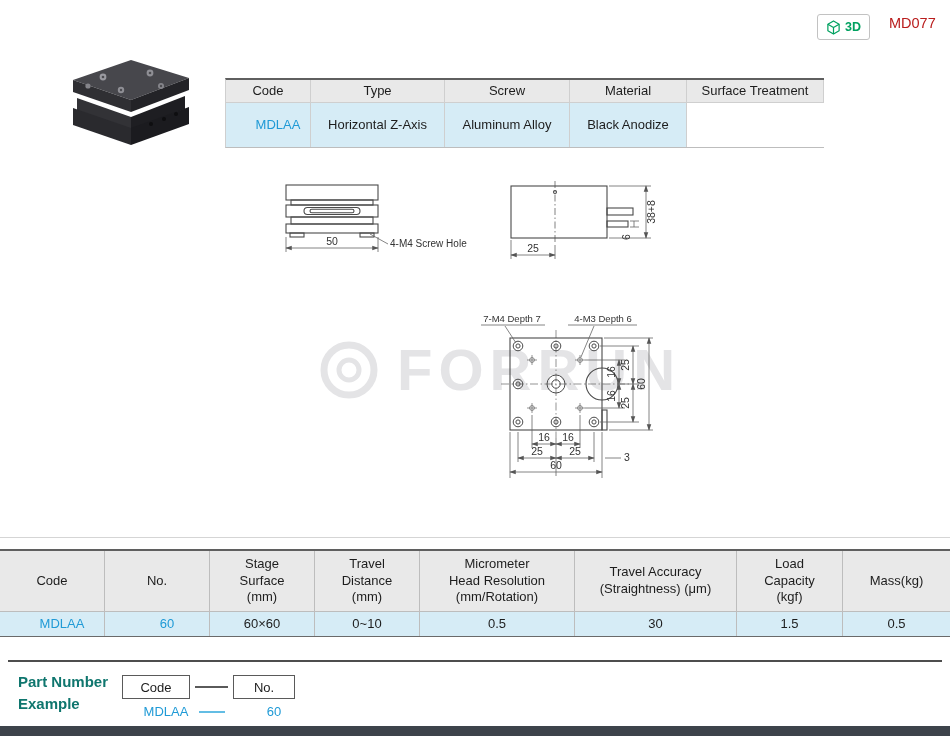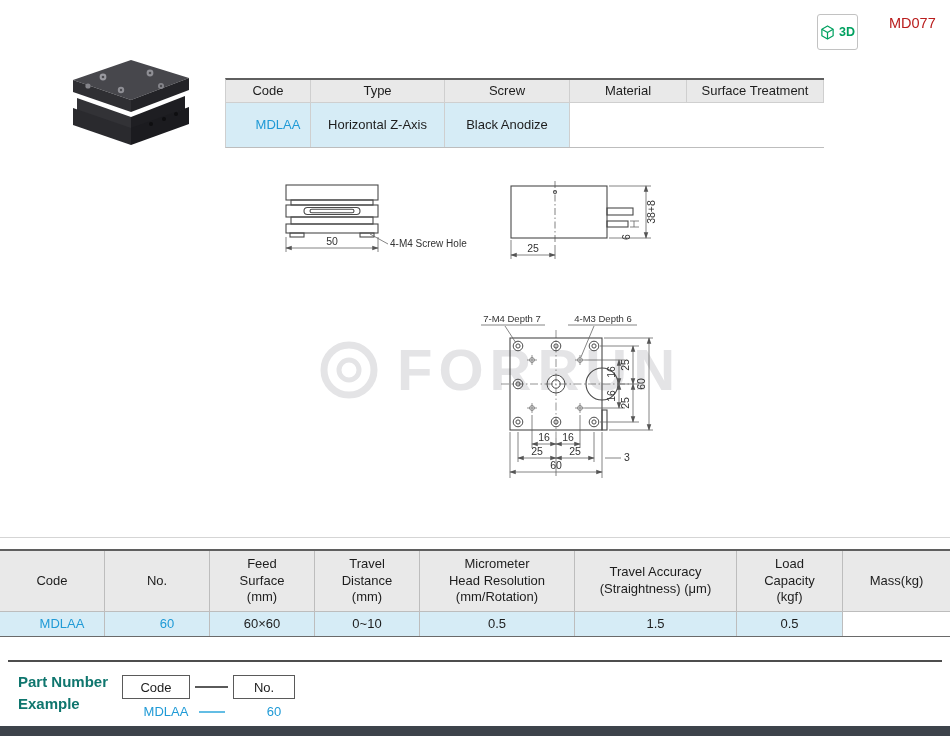--- a/index.html
+++ b/index.html
@@ -2,22 +2,22 @@
 <html><head>
 <meta charset="utf-8">
 <style>
   * { margin:0; padding:0; box-sizing:border-box; }
   html,body { width:950px; height:736px; }
   body { position:relative; background:#fff; font-family:"Liberation Sans",sans-serif; color:#1d1d1d; overflow:hidden; }
   .abs { position:absolute; }
   .blue { color:#1f9ad6;padding-left:20px; }
 
   
-  .badge { left:817px; top:14px; height:36px; display:flex; align-items:center; gap:4px;
-           border:1px solid #c2c2c2; border-radius:3px; padding:0 2px; background:#fff; z-index:3; }
+  .badge { left:817px; top:14px; height:26px; display:flex; align-items:center; gap:4px;
+           border:1px solid #c2c2c2; border-radius:3px; padding:0 8px; background:#fff; z-index:3; }
   .badge-label { color:#00a160; font-size:12.5px; font-weight:bold; }
   .page-code { left:889px; top:15px; font-size:14.5px; color:#b91c1c; z-index:3; }
 
   
   .spec-table { left:225px; top:78px; display:grid;
                 grid-template-columns:85px 134px 125px 117px 137px;
                 border-top:2px solid #5f5f5f; border-left:1px solid #cfcfcf; border-bottom:1px solid #bdbdbd;
                 z-index:2; background:#fff; }
   .spec-table .cell { border-right:1px solid #cfcfcf; display:flex; align-items:center; justify-content:center;
                       text-align:center; font-size:13px; white-space:pre-line; line-height:1.25; }
@@ -98,20 +98,21 @@
 </svg>
 
 <div class="abs spec-table">
   <div class="cell head">Code</div>
   <div class="cell head">Type</div>
   <div class="cell head">Screw</div>
   <div class="cell head">Material</div>
   <div class="cell head">Surface Treatment</div>
   <div class="cell val blue">MDLAA</div>
   <div class="cell val">Horizontal Z-Axis</div>
+  <div class="cell val">Aluminum Alloy</div>
   <div class="cell val">Black Anodize</div>
 </div>
 
 <div class="abs watermark">
   <svg width="62" height="62" viewBox="0 0 62 62">
     <circle cx="31" cy="31" r="25" fill="none" stroke="#e4e4e6" stroke-width="7"></circle>
     <circle cx="31" cy="31" r="10" fill="none" stroke="#e4e4e6" stroke-width="5"></circle>
   </svg>
   <span>FORRUN</span>
 </div>
@@ -263,40 +264,41 @@
   <text x="120" y="145" text-anchor="middle">25</text>
   <text x="101" y="159" text-anchor="middle">60</text>
   <text x="169" y="151">3</text>
 </svg>
 
 <div class="abs divider"></div>
 
 <div class="abs data-table">
   <div class="cell head">Code</div>
   <div class="cell head">No.</div>
-  <div class="cell head">Feed
+  <div class="cell head">Stage
 Surface
 (mm)</div>
   <div class="cell head">Travel
 Distance
 (mm)</div>
   <div class="cell head">Micrometer
 Head Resolution
 (mm/Rotation)</div>
   <div class="cell head">Travel Accuracy
 (Straightness) (μm)</div>
   <div class="cell head">Load
 Capacity
 (kgf)</div>
   <div class="cell head">Mass(kg)</div>
   <div class="cell val blue">MDLAA</div>
   <div class="cell val blue">60</div>
   <div class="cell val">60×60</div>
   <div class="cell val">0~10</div>
   <div class="cell val">0.5</div>
+  <div class="cell val">30</div>
   <div class="cell val">1.5</div>
   <div class="cell val">0.5</div>
 </div>
 
 <div class="abs pn-rule"></div>
 <div class="abs pn-title">Part Number
 Example</div>
 <div class="abs pn-box" id="pn-code-box">Code</div>
 <div class="abs pn-dash"></div>
 <div class="abs pn-box" id="pn-no-box">No.</div>

